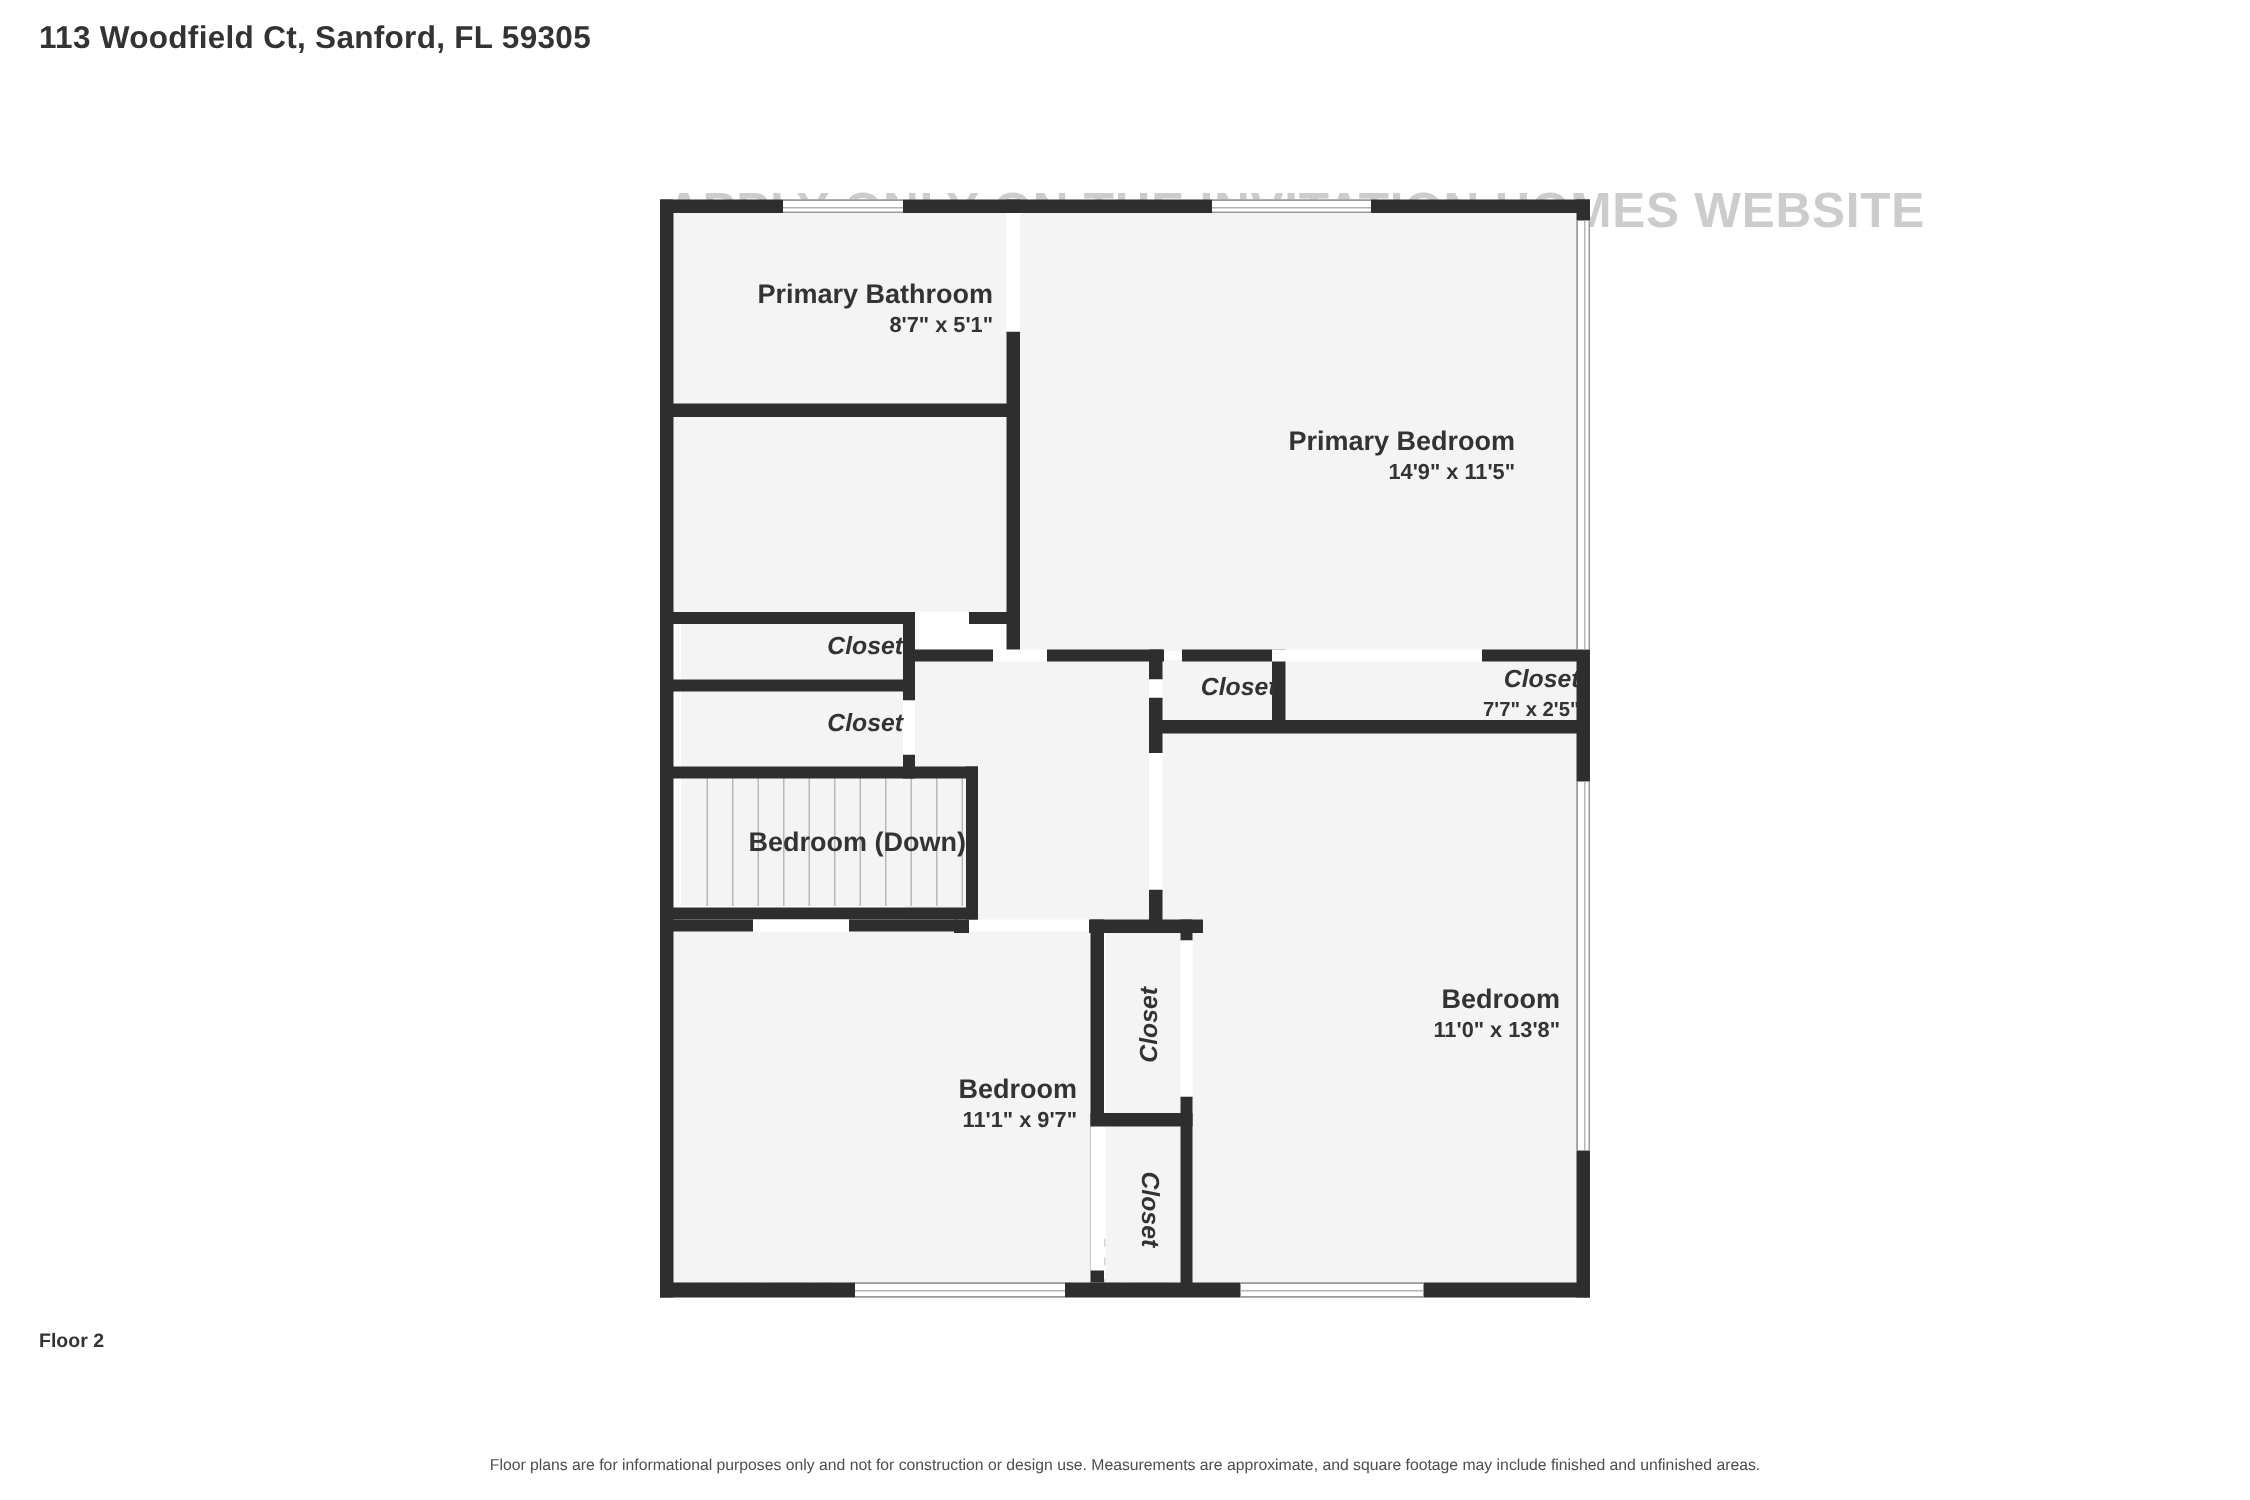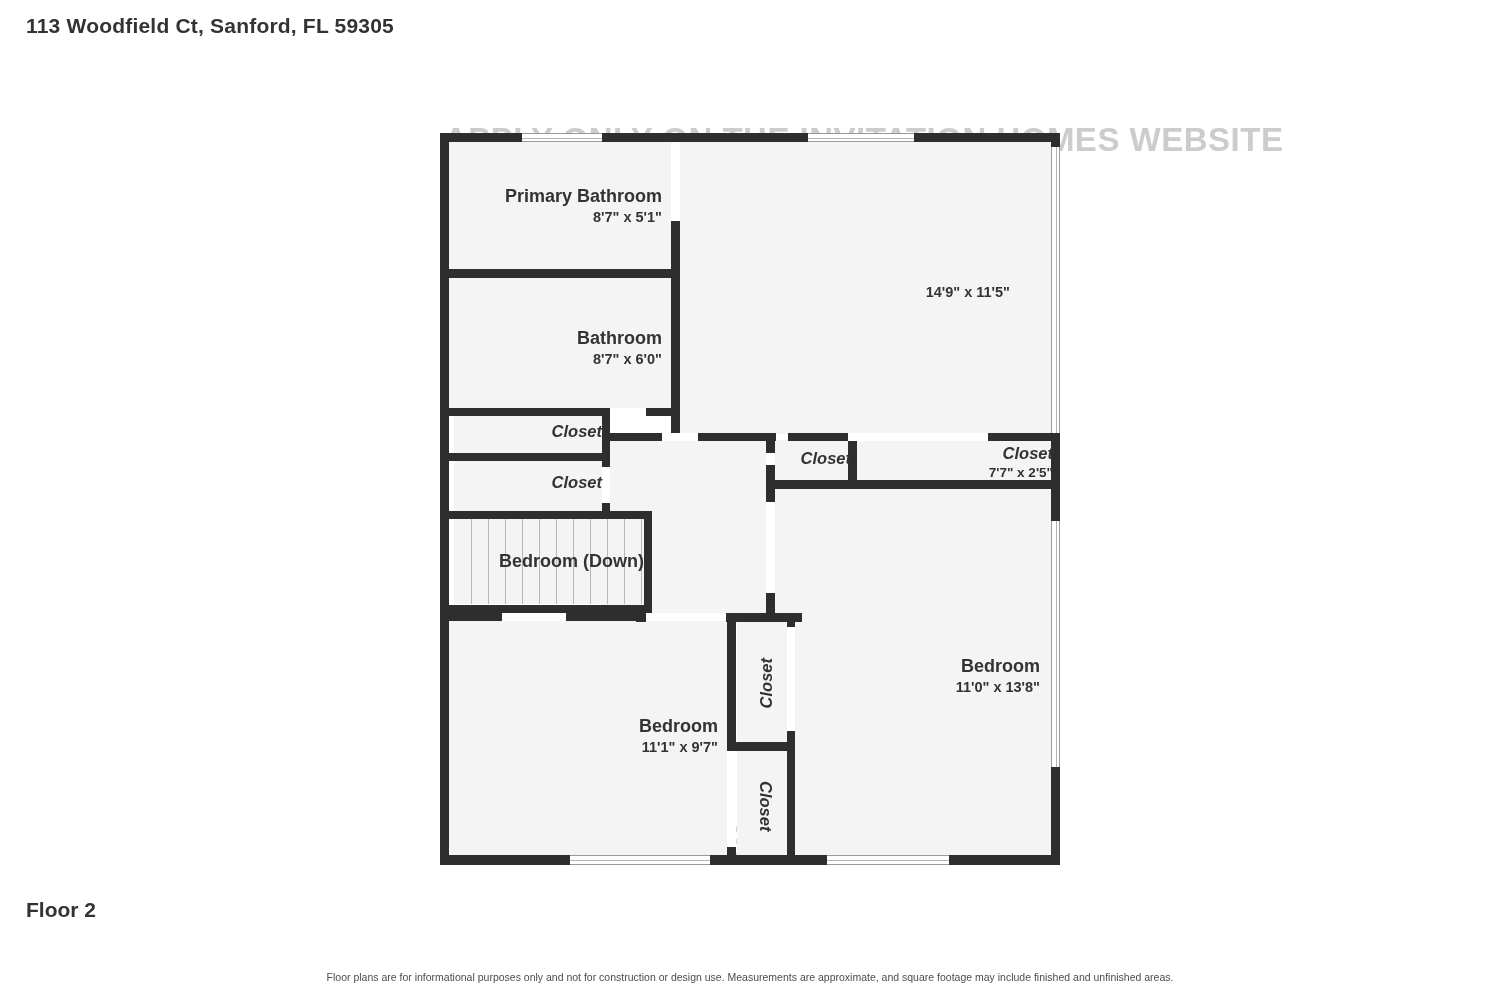--- a/index.html
+++ b/index.html
@@ -26,24 +26,23 @@
     color: #333333;
     letter-spacing: 0.2px;
     white-space: nowrap;
   }
 
   
   #floor-label {
     position: absolute;
     left: 26px;
     top: 886px;
-    font-size: 21px;
+    font-size: 13px;
     font-weight: bold;
     color: #333333;
-    margin-top: 12px;
   }
 
   
   #footer-disclaimer {
     position: absolute;
     left: 0;
     top: 971px;
     width: 1500px;
     text-align: center;
     font-size: 10.5px;
@@ -326,27 +325,24 @@
   <div class="door-gap" style="left:62px; top:480px; width:64px; height:8px;"></div>
   <div class="door-gap" style="left:347px; top:494px; width:8px; height:104px;"></div>
   <div class="door-gap" style="left:287px; top:618px; width:9px; height:96px;"></div>
 
   <div class="label" style="left:20px; top:52px; width:202px;">
     <span class="name">Primary Bathroom</span>
     <span class="dims">8'7" x 5'1"</span>
   </div>
 
   <div class="label" style="left:280px; top:150px; width:290px;">
+    <span class="name">Primary Bedroom</span>
     <span class="dims">14'9" x 11'5"</span>
   </div>
 
-  <div class="label" style="left:20px; top:194px; width:202px;">
-    <span class="name">Bathroom</span>
-    <span class="dims">8'7" x 6'0"</span>
-  </div>
 
   <div class="label small" style="left:14px; top:288px; width:148px;">
     <span class="name">Closet</span>
   </div>
 
   <div class="label small" style="left:14px; top:339px; width:148px;">
     <span class="name">Closet</span>
   </div>
 
   <div class="label small" style="left:331px; top:315px; width:80px;">

